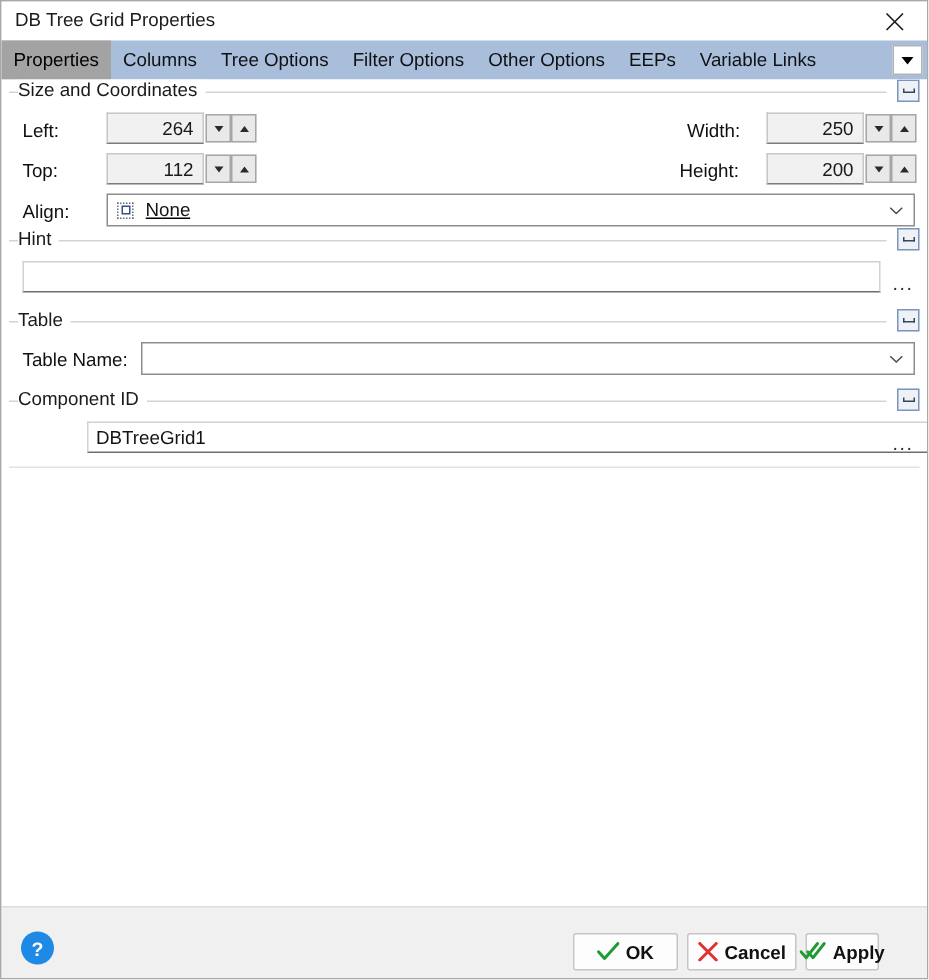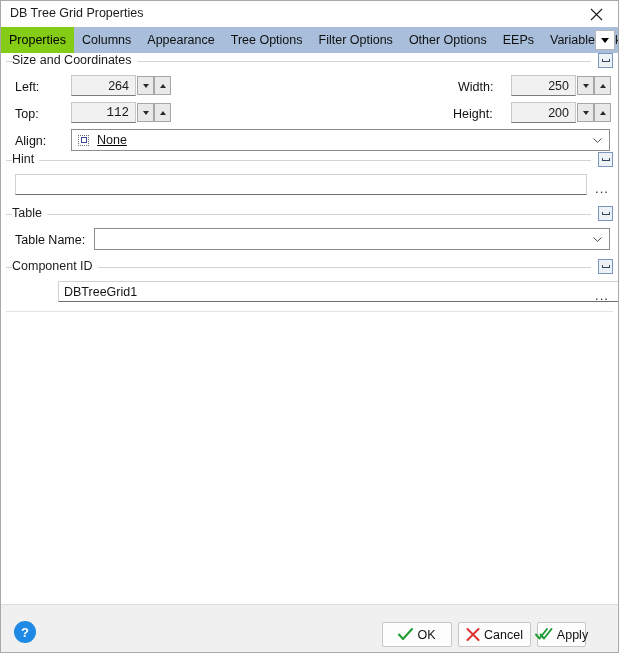--- a/index.html
+++ b/index.html
@@ -70,21 +70,21 @@
     display: flex;
     align-items: center;
     padding: 0 8px;
     font-size: 12.5px;
     color: #101010;
     white-space: nowrap;
     cursor: default;
     box-sizing: border-box;
   }
   .tab.active {
-    background: #84cc16;
+    background: #a3a3a3;
     color: #000000;
   }
   .tab-overflow {
     position: absolute;
     right: 3px; top: 3px;
     width: 20px; height: 20px;
     background: #ffffff;
     border: 1px solid #b4b4b4;
     box-sizing: border-box;
     display: flex;
@@ -315,20 +315,21 @@
     border: 1px solid #c6c6c6;
     border-radius: 2px;
     box-sizing: border-box;
     display: flex;
     align-items: center;
     justify-content: center;
     gap: 4px;
     font-size: 12.5px;
     color: #111111;
     cursor: default;
+    font-weight: bold;
   }
   .btn .ico { display: flex; align-items: center; }
   .btn svg { display: block; }
 
   
   .seam {
     position: absolute;
     background: #e2e2e2;
   }
 </style>
@@ -348,23 +349,20 @@
 
   <div class="tabstrip">
     <div class="tabs">
       <div class="tab active">
           <span>Properties</span>
         </div>
       <div class="tab">
           <span>Columns</span>
         </div>
       <div class="tab">
-          <span>Appearance</span>
-        </div>
-      <div class="tab">
           <span>Tree Options</span>
         </div>
       <div class="tab">
           <span>Filter Options</span>
         </div>
       <div class="tab">
           <span>Other Options</span>
         </div>
       <div class="tab">
           <span>EEPs</span>
@@ -402,21 +400,21 @@
         <div class="fld-label" style="left:452px; top:10px;">Width:</div>
         <div class="numbox" style="left:505px; top:5px; width:65px;">250</div>
         <div class="spin" style="left:571px; top:6px;">
             <span class="tri-down"></span>
           </div>
         <div class="spin" style="left:588px; top:6px;">
             <span class="tri-up"></span>
           </div>
 
         <div class="fld-label" style="left:9px; top:37px;">Top:</div>
-        <div class="numbox" style="left:65px; top:32px; width:65px;font-family:Liberation Mono, monospace;">112</div>
+        <div class="numbox" style="left:65px; top:32px; width:65px;">112</div>
         <div class="spin" style="left:131px; top:33px;">
             <span class="tri-down"></span>
           </div>
         <div class="spin" style="left:148px; top:33px;">
             <span class="tri-up"></span>
           </div>
 
         <div class="fld-label" style="left:447px; top:37px;">Height:</div>
         <div class="numbox" style="left:505px; top:32px; width:65px;">200</div>
         <div class="spin" style="left:571px; top:33px;">

